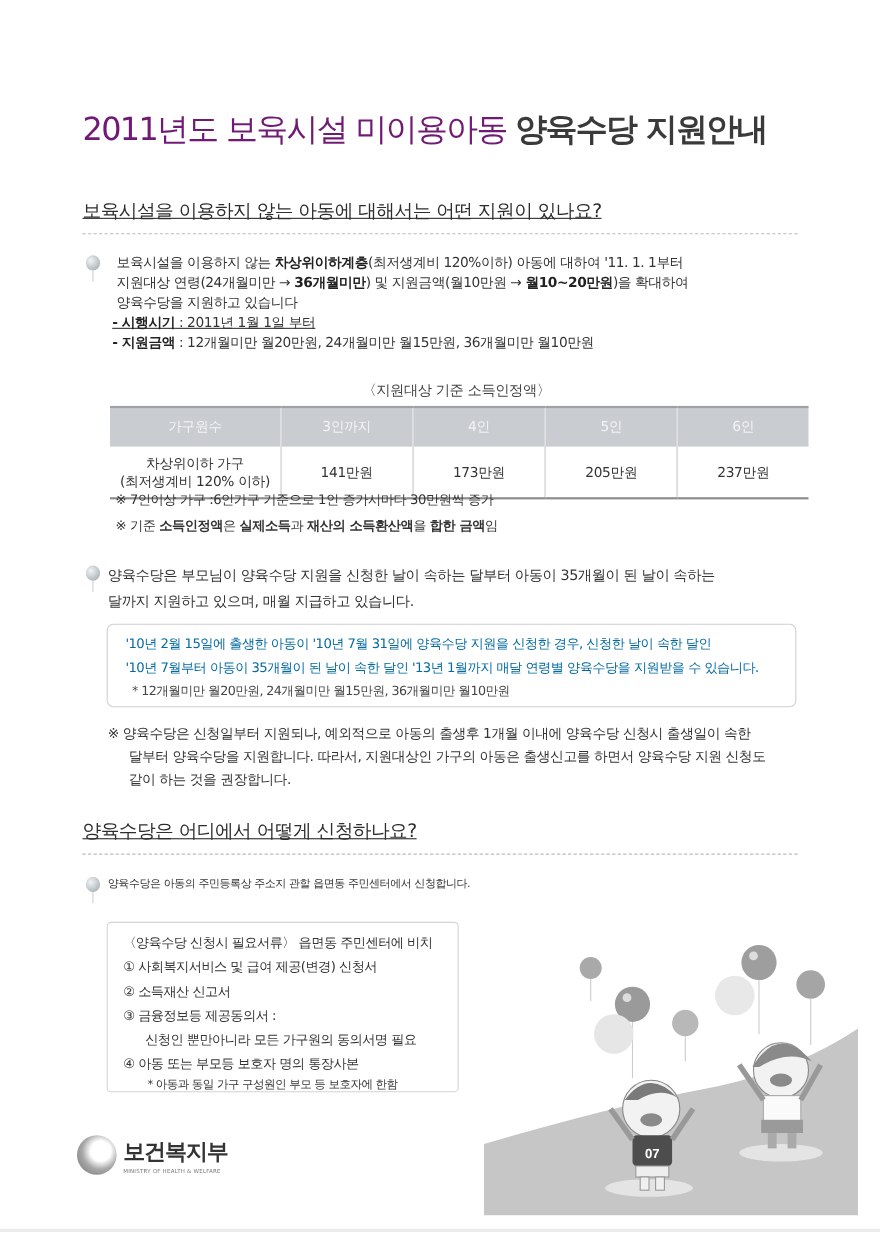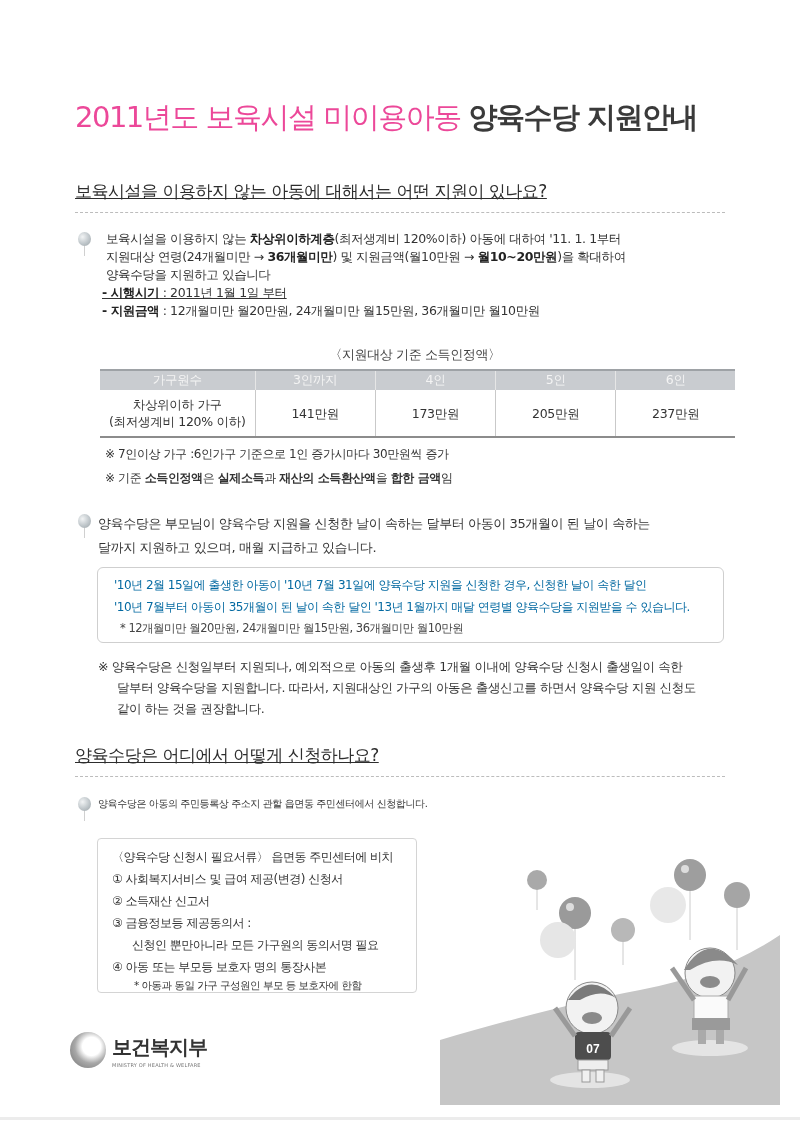--- a/index.html
+++ b/index.html
@@ -1,37 +1,37 @@
 <!DOCTYPE html>
 <html><head>
 <meta charset="utf-8">
 <style>
   * { box-sizing: border-box; margin: 0; padding: 0; }
   html, body { width: 800px; height: 1131px; background: #fff; overflow: hidden; }
   body { font-family: "DejaVu Sans", "Liberation Sans", sans-serif; color: #2a2a2a; position: relative; }
   .page { position: absolute; left: 0; top: 0; width: 800px; height: 1131px; }
 
   .title { position: absolute; left: 75px; top: 98px; font-size: 29px; letter-spacing: -1.5px; white-space: nowrap; }
-  .title .light { color: #ec4899; }
+  .title .light { color: #701a75; }
   .title .dark { color: #3a3a3a; font-weight: bold; }
 
   .h2 { position: absolute; left: 75px; font-size: 17px; color: #2d2d2d; letter-spacing: -0.5px; white-space: nowrap; text-decoration: underline; }
   .dash { position: absolute; left: 75px; width: 650px; border-top: 1px dashed #bcbcbc; }
 
   .bullet { position: absolute; width: 14px; height: 16px; }
   .bullet .ball { position: absolute; left: 0; top: 0; width: 13px; height: 14px; border-radius: 50%;
     background: radial-gradient(circle at 35% 35%, #f2f4f5 0%, #bfc6ca 55%, #9aa2a6 100%); }
   .bullet .str { position: absolute; left: 6px; top: 14px; width: 1px; height: 10px; background: #d0d0d0; }
 
   .para { position: absolute; font-size: 12.5px; line-height: 18px; color: #333; letter-spacing: -0.4px; white-space: nowrap; }
   .para b { font-weight: bold; color: #222; }
 
   .tcap { position: absolute; left: 95px; width: 640px; top: 346px; text-align: center; font-size: 13px; color: #444; letter-spacing: -0.4px; }
   table.income { position: absolute; left: 100px; top: 369px; width: 635px; border-collapse: collapse; font-size: 12.5px; color: #333; letter-spacing: -0.3px; }
-  table.income th { background: #c9ccd0; color: #f4f4f4; font-weight: normal; height: 20px; border-left: 1px solid #e6e6e6; border-top: 2px solid #9ea2a6; }
+  table.income th { background: #c9ccd0; color: #f4f4f4; font-weight: normal; height: 36px; border-left: 1px solid #e6e6e6; border-top: 2px solid #9ea2a6; }
   table.income th:first-child { border-left: none; }
   table.income td { height: 47px; text-align: center; border-left: 1px solid #c9c9c9; border-bottom: 2px solid #8c8c8c; line-height: 17px; }
   table.income td:first-child { border-left: none; }
 
   .note { position: absolute; left: 105px; font-size: 12px; color: #333; letter-spacing: -0.4px; white-space: nowrap; }
   .note b { font-weight: bold; }
 
   .example-box { position: absolute; left: 97px; top: 567px; width: 627px; height: 76px; border: 1px solid #cfcfcf; border-radius: 6px; background: #fff; }
   .example-box .ln { position: absolute; left: 16px; font-size: 12px; color: #0369a1; letter-spacing: -0.5px; white-space: nowrap; }
   .example-box .sub { font-size: 11.5px; color: #444; left: 22px; }

